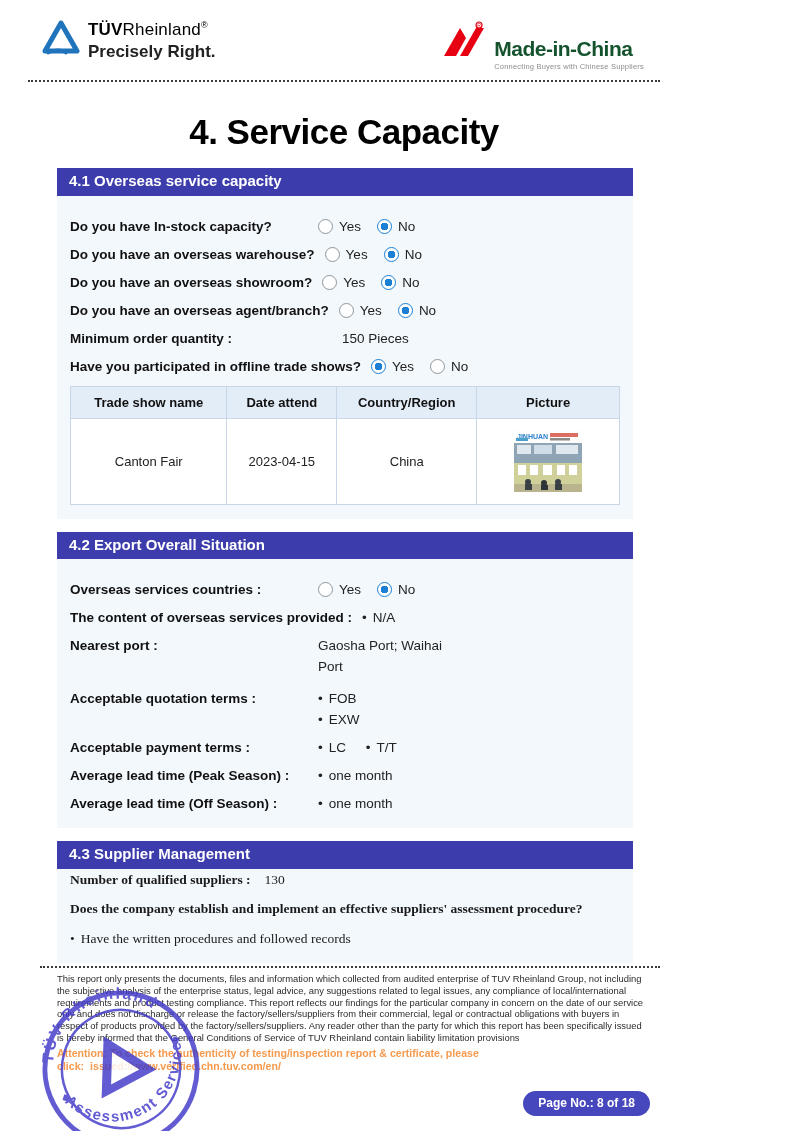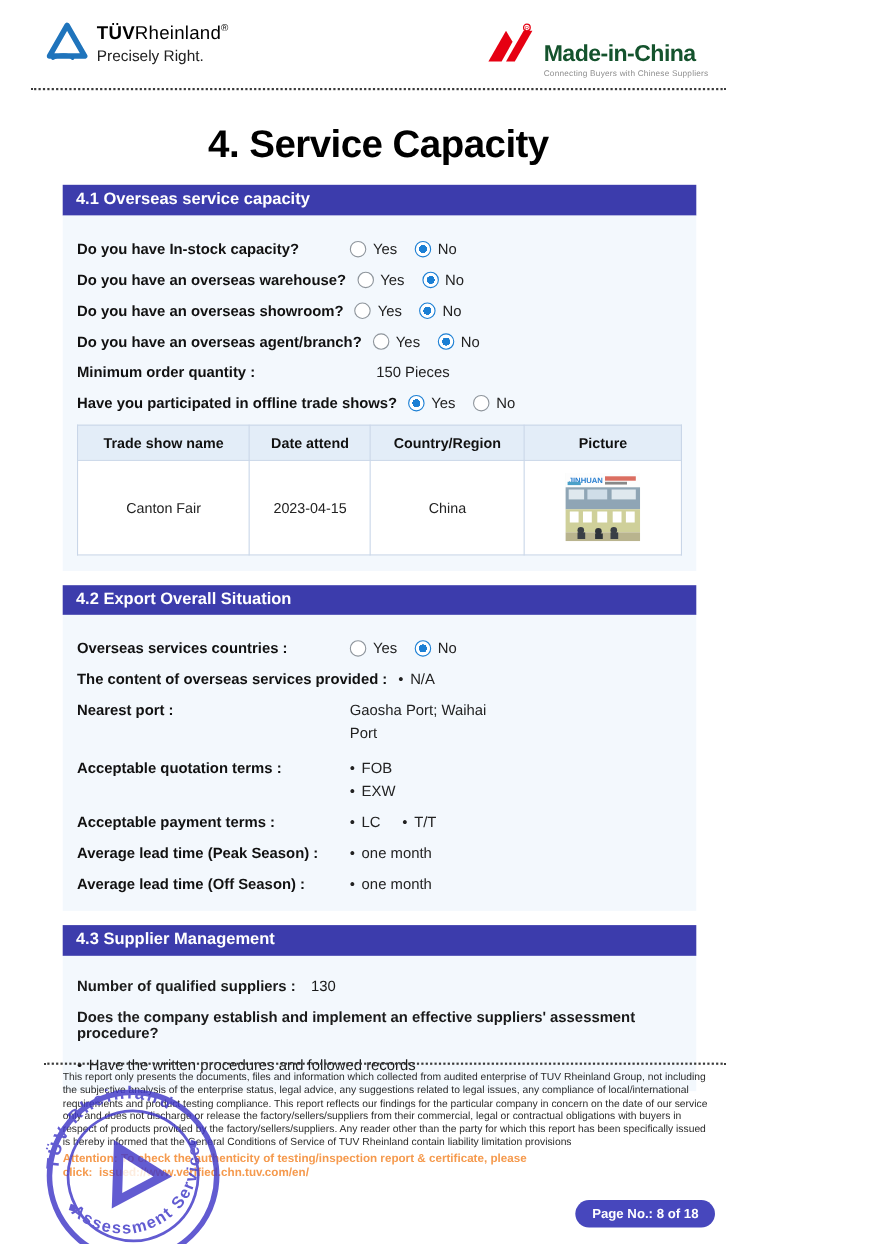--- a/index.html
+++ b/index.html
@@ -8,21 +8,21 @@
     width:688px; height:1131px; position:relative; overflow:hidden;
     background:#fff; font-family:"Liberation Sans","DejaVu Sans",sans-serif; color:#1a1a1a;
   }
   
   .header-wrap { margin:0 28px; padding:20px 6px 9px 14px; border-bottom:2px dotted #3a3a3a;
     display:flex; justify-content:space-between; align-items:flex-start; }
   .tuv-logo { display:flex; gap:8px; align-items:flex-start; }
   .tuv-text .brand { font-size:17px; color:#000; letter-spacing:.2px; }
   .tuv-text .brand b { font-weight:700; }
   .tuv-text .reg { font-size:9px; vertical-align:super; }
-  .tuv-text .tagline { font-size:14px; color:#222; margin-top:2px; }
+  .tuv-text .tagline { font-size:17px; color:#222; margin-top:2px;font-weight:bold; }
   .mic-logo { display:flex; gap:6px; align-items:flex-start; margin-right:10px; }
   .mic-text .brand { font-size:21px; font-weight:700; color:#14532d; letter-spacing:-0.5px; line-height:1; margin-top:18px;}
   .mic-text .tagline { font-size:7.5px; color:#8d8d8d; margin-top:3px; letter-spacing:.2px; }
   
   .page-title { text-align:center; font-size:35px; font-weight:700; color:#000; margin-top:30px; letter-spacing:-0.5px; }
   
   .sect { margin:0 55px 0 57px; }
   .sect-41 { margin-top:16px; }
   .sect + .sect { margin-top:13px; }
   .section-bar { background:#3c3cac; color:#fff; font-size:15px; font-weight:700;
@@ -257,21 +257,21 @@
         <div class="q-label">Average lead time (Off Season) :</div>
         <div class="q-value">
             <span class="bi">one month</span>
           </div>
       </div>
     </div>
   </div>
 
   <div class="sect">
     <div class="section-bar">4.3 Supplier Management</div>
-    <div class="section-body" style="padding-top:20px; padding-bottom:16px;">
+    <div class="section-body" style="padding-top:3px; padding-bottom:16px;font-family:Liberation Serif, serif;">
       <div class="s43-row">
         <span class="s43-label">Number of qualified suppliers :</span>
         <span>130</span>
       </div>
       <div class="s43-q">Does the company establish and implement an effective suppliers' assessment procedure?</div>
       <div class="s43-bullet">Have the written procedures and followed records</div>
     </div>
   </div>
 
   <div class="footer">

